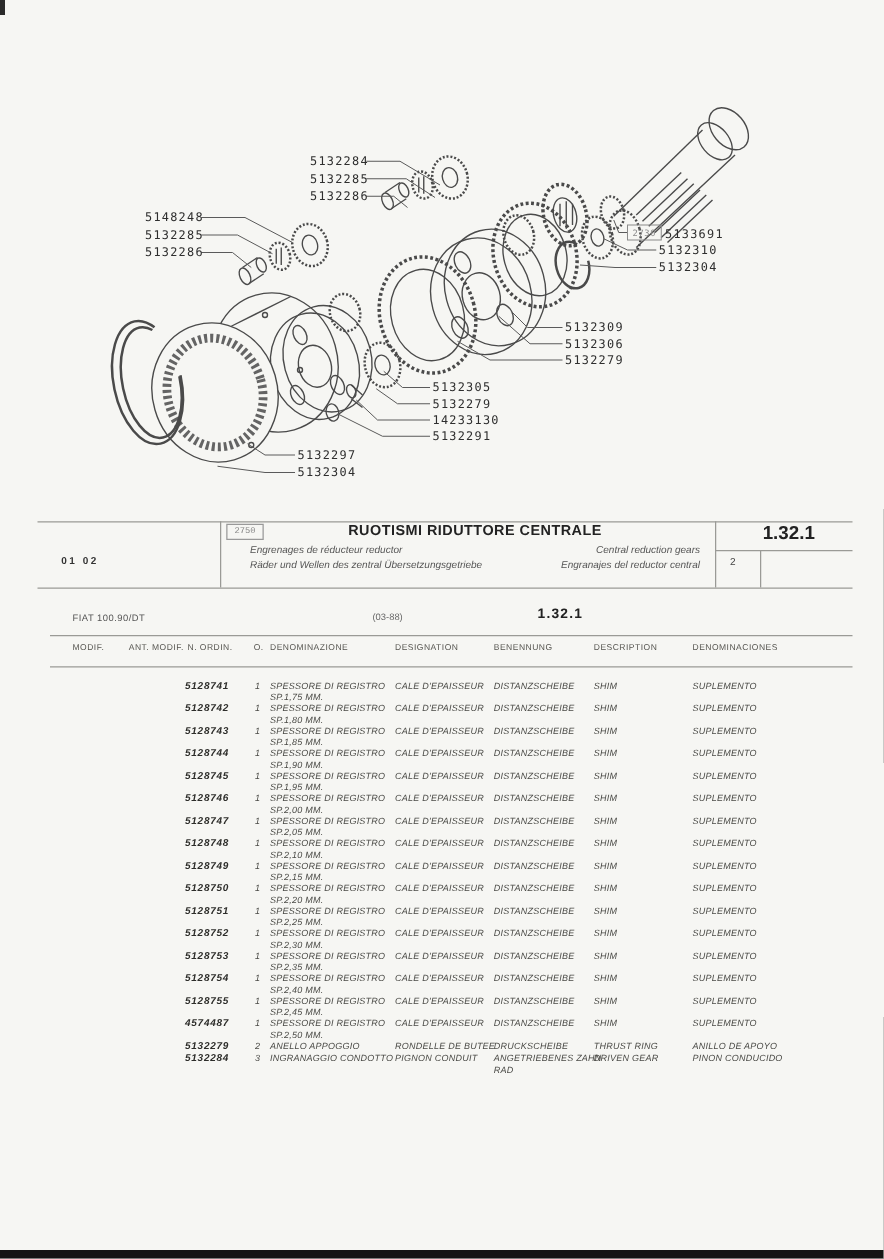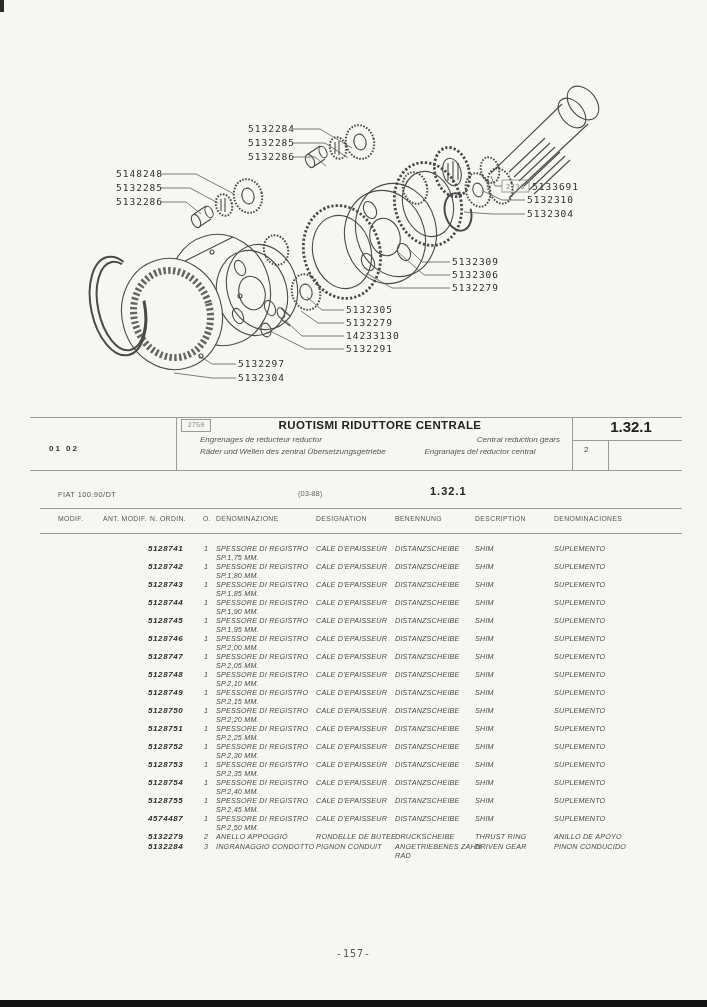--- a/index.html
+++ b/index.html
@@ -23,21 +23,21 @@
   .vline{position:absolute;width:0;border-left:1px solid #9a9a96;}
   #models{position:absolute;left:47px;top:423px;font-size:17px;font-weight:bold;color:#222;letter-spacing:.5px;}
   #model-codes{position:absolute;left:49px;top:444px;font-size:8px;font-weight:bold;color:#333;letter-spacing:2px;}
   #mod-box{position:absolute;left:181px;top:419px;width:28px;height:11px;border:1px solid #999;
            font-size:7px;color:#8a8a8a;text-align:center;line-height:11px;font-family:Liberation Mono, monospace;}
   #title-it{position:absolute;left:230px;top:419px;width:300px;text-align:center;font-size:11.5px;font-weight:bold;color:#222;letter-spacing:.4px;}
   .sub{position:absolute;font-size:8px;font-style:italic;color:#555;}
   #sub-fr{left:200px;top:435px;}
   #sub-de{left:200px;top:447px;}
   #sub-en{left:400px;top:435px;width:160px;text-align:right;}
-  #sub-es{left:400px;top:447px;width:160px;text-align:center;}
+  #sub-es{left:400px;top:447px;width:160px;text-align:right;}
   #section-code{position:absolute;left:586px;top:418px;width:90px;text-align:center;font-size:15px;font-weight:bold;color:#222;}
   #sheet-no{position:absolute;left:584px;top:445px;font-size:8px;color:#444;}
   
   #info-model{position:absolute;left:58px;top:490px;font-size:7.5px;color:#555;letter-spacing:.4px;}
   #info-date{position:absolute;left:298px;top:489px;font-size:7.5px;color:#666;}
   #info-section{position:absolute;left:430px;top:485px;font-size:11px;font-weight:bold;color:#222;letter-spacing:1px;}
   
   .th{position:absolute;top:515px;font-size:6.8px;color:#55544f;letter-spacing:.4px;white-space:nowrap;}
   .th.c-modif{left:58px}.th.c-antmodif{left:103px}.th.c-n{left:150px}.th.c-o{left:203px}
   .th.c-den{left:216px}.th.c-des{left:316px}.th.c-ben{left:395px}.th.c-desc{left:475px}.th.c-dnm{left:554px}
@@ -671,16 +671,15 @@
         </div>
         <div class="tcell c-desc">
           <div>DRIVEN GEAR</div>
         </div>
         <div class="tcell c-dnm">
           <div>PINON CONDUCIDO</div>
         </div>
       </div>
     </div>
 
-  <div id="page-number">-157-</div>
   <div id="bottom-bar"></div>
   <div id="corner-mark"></div>
 </div>
 
 </body></html>

